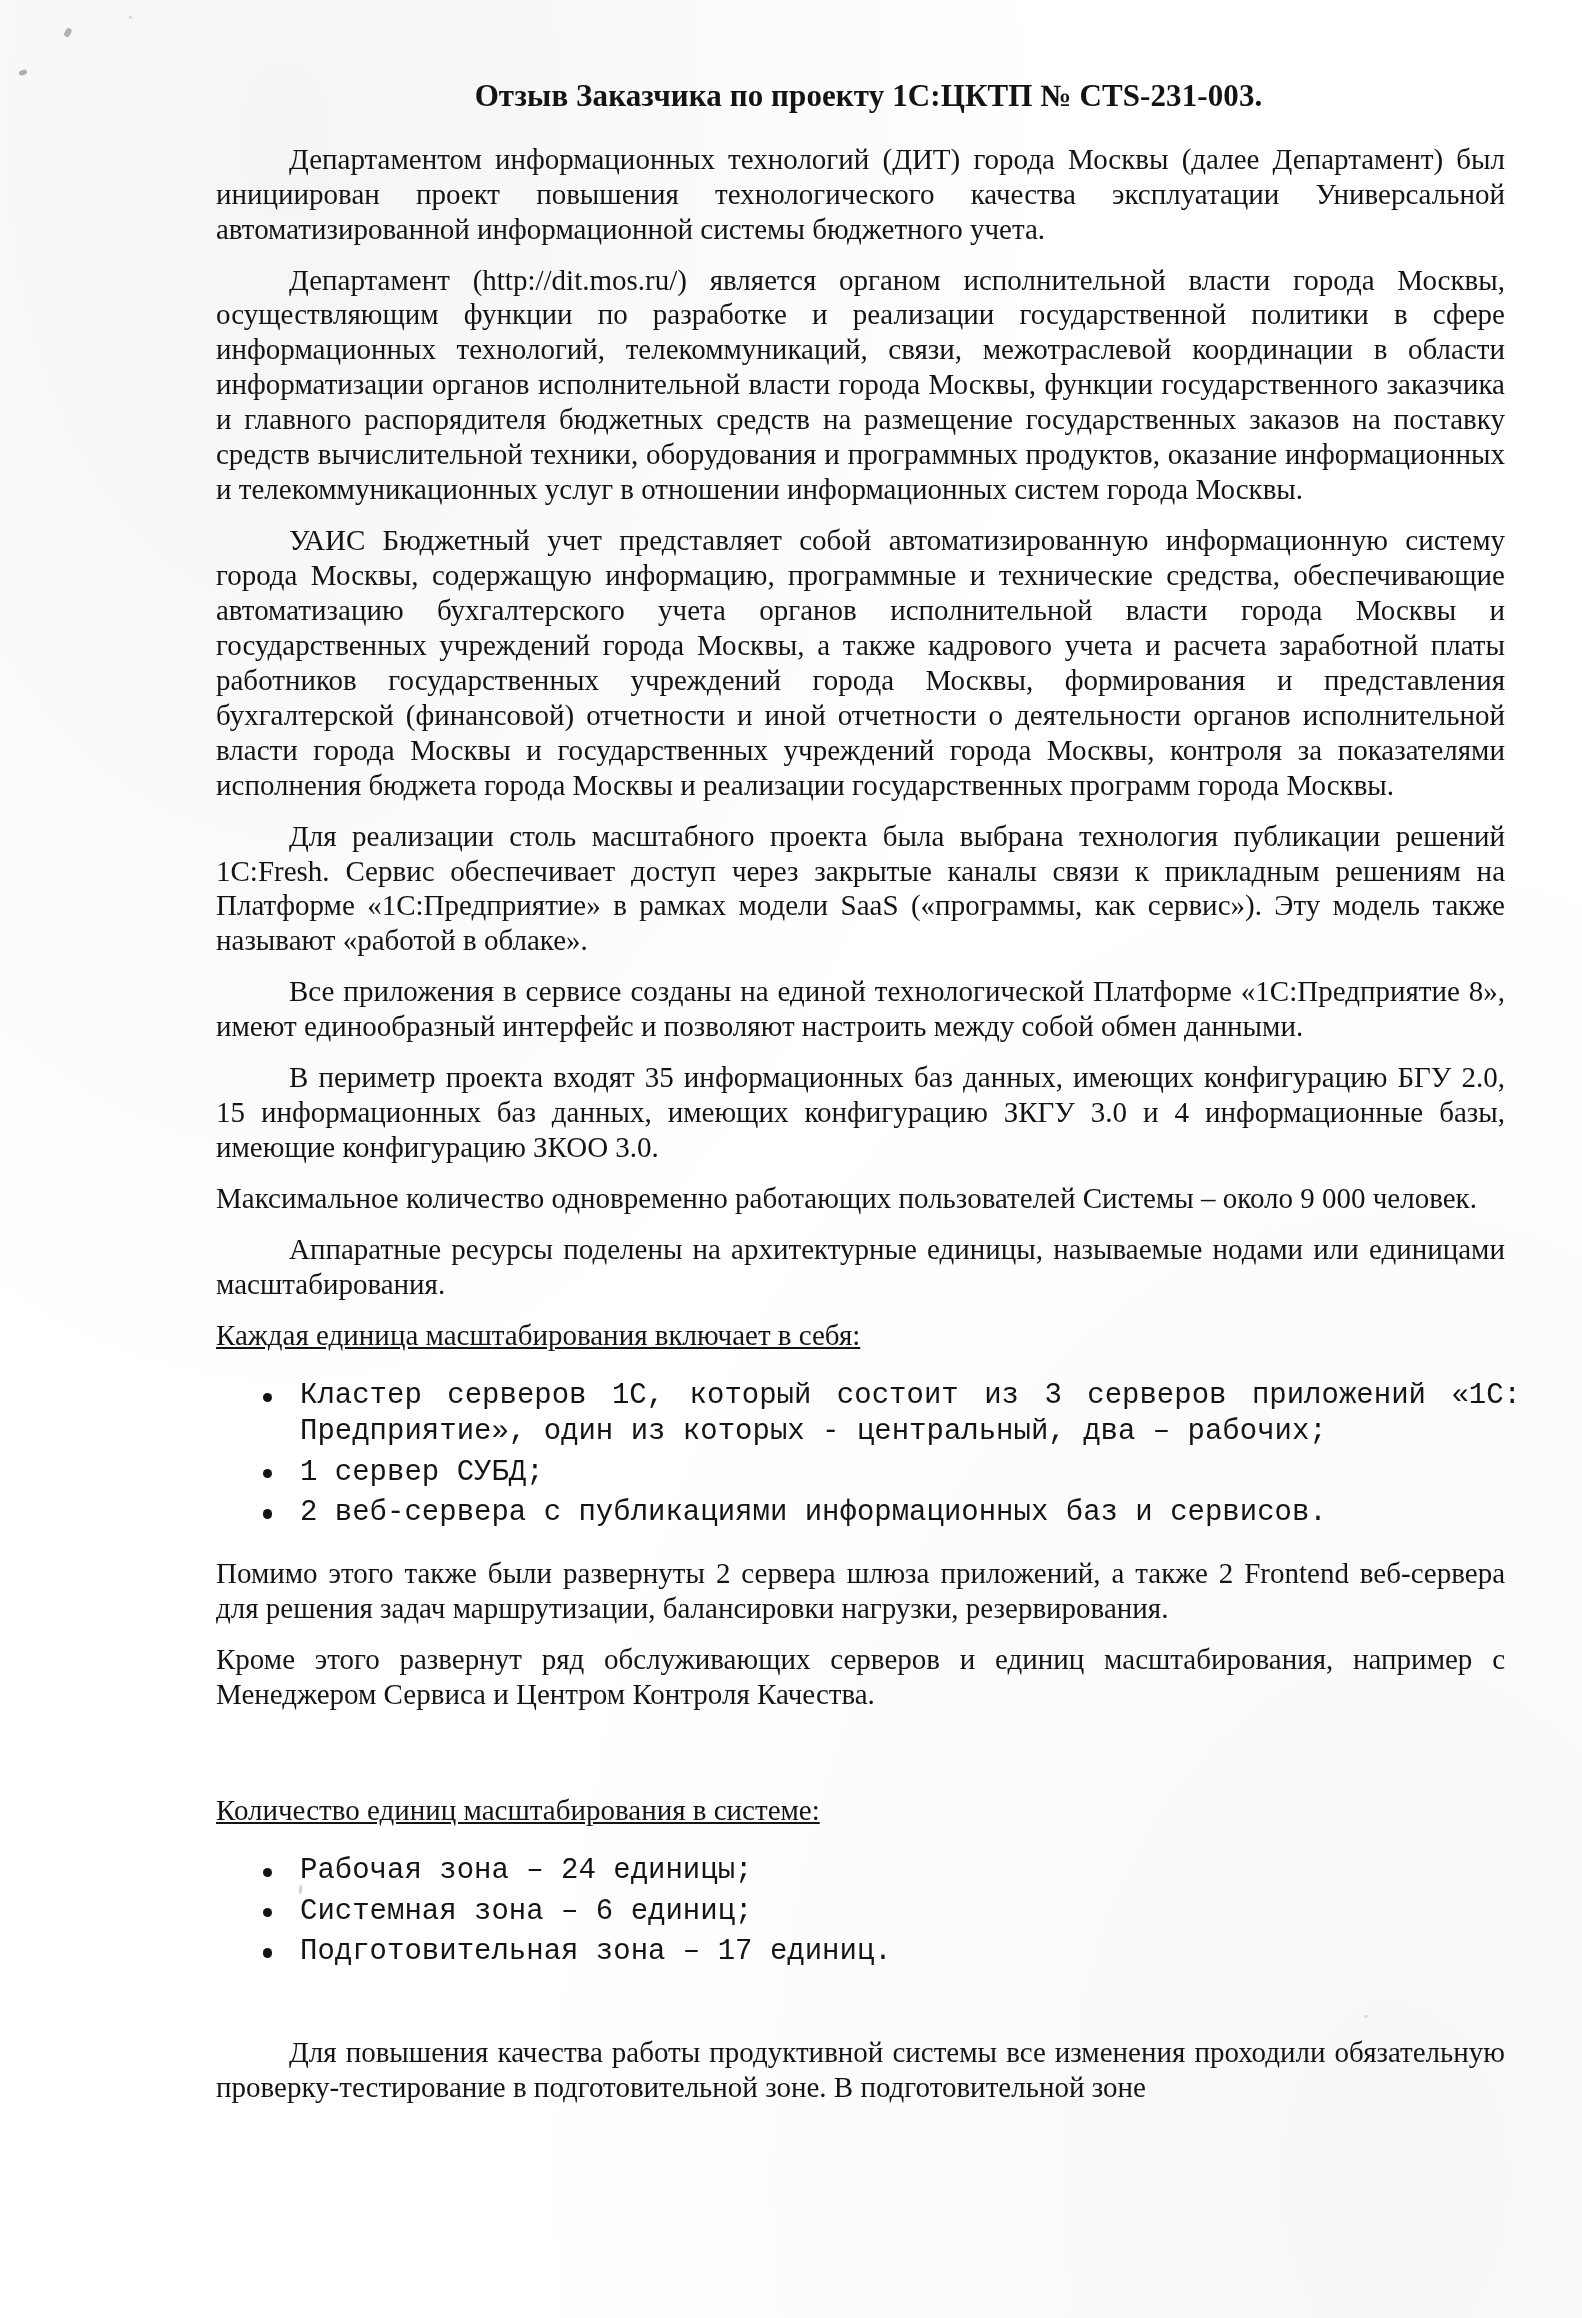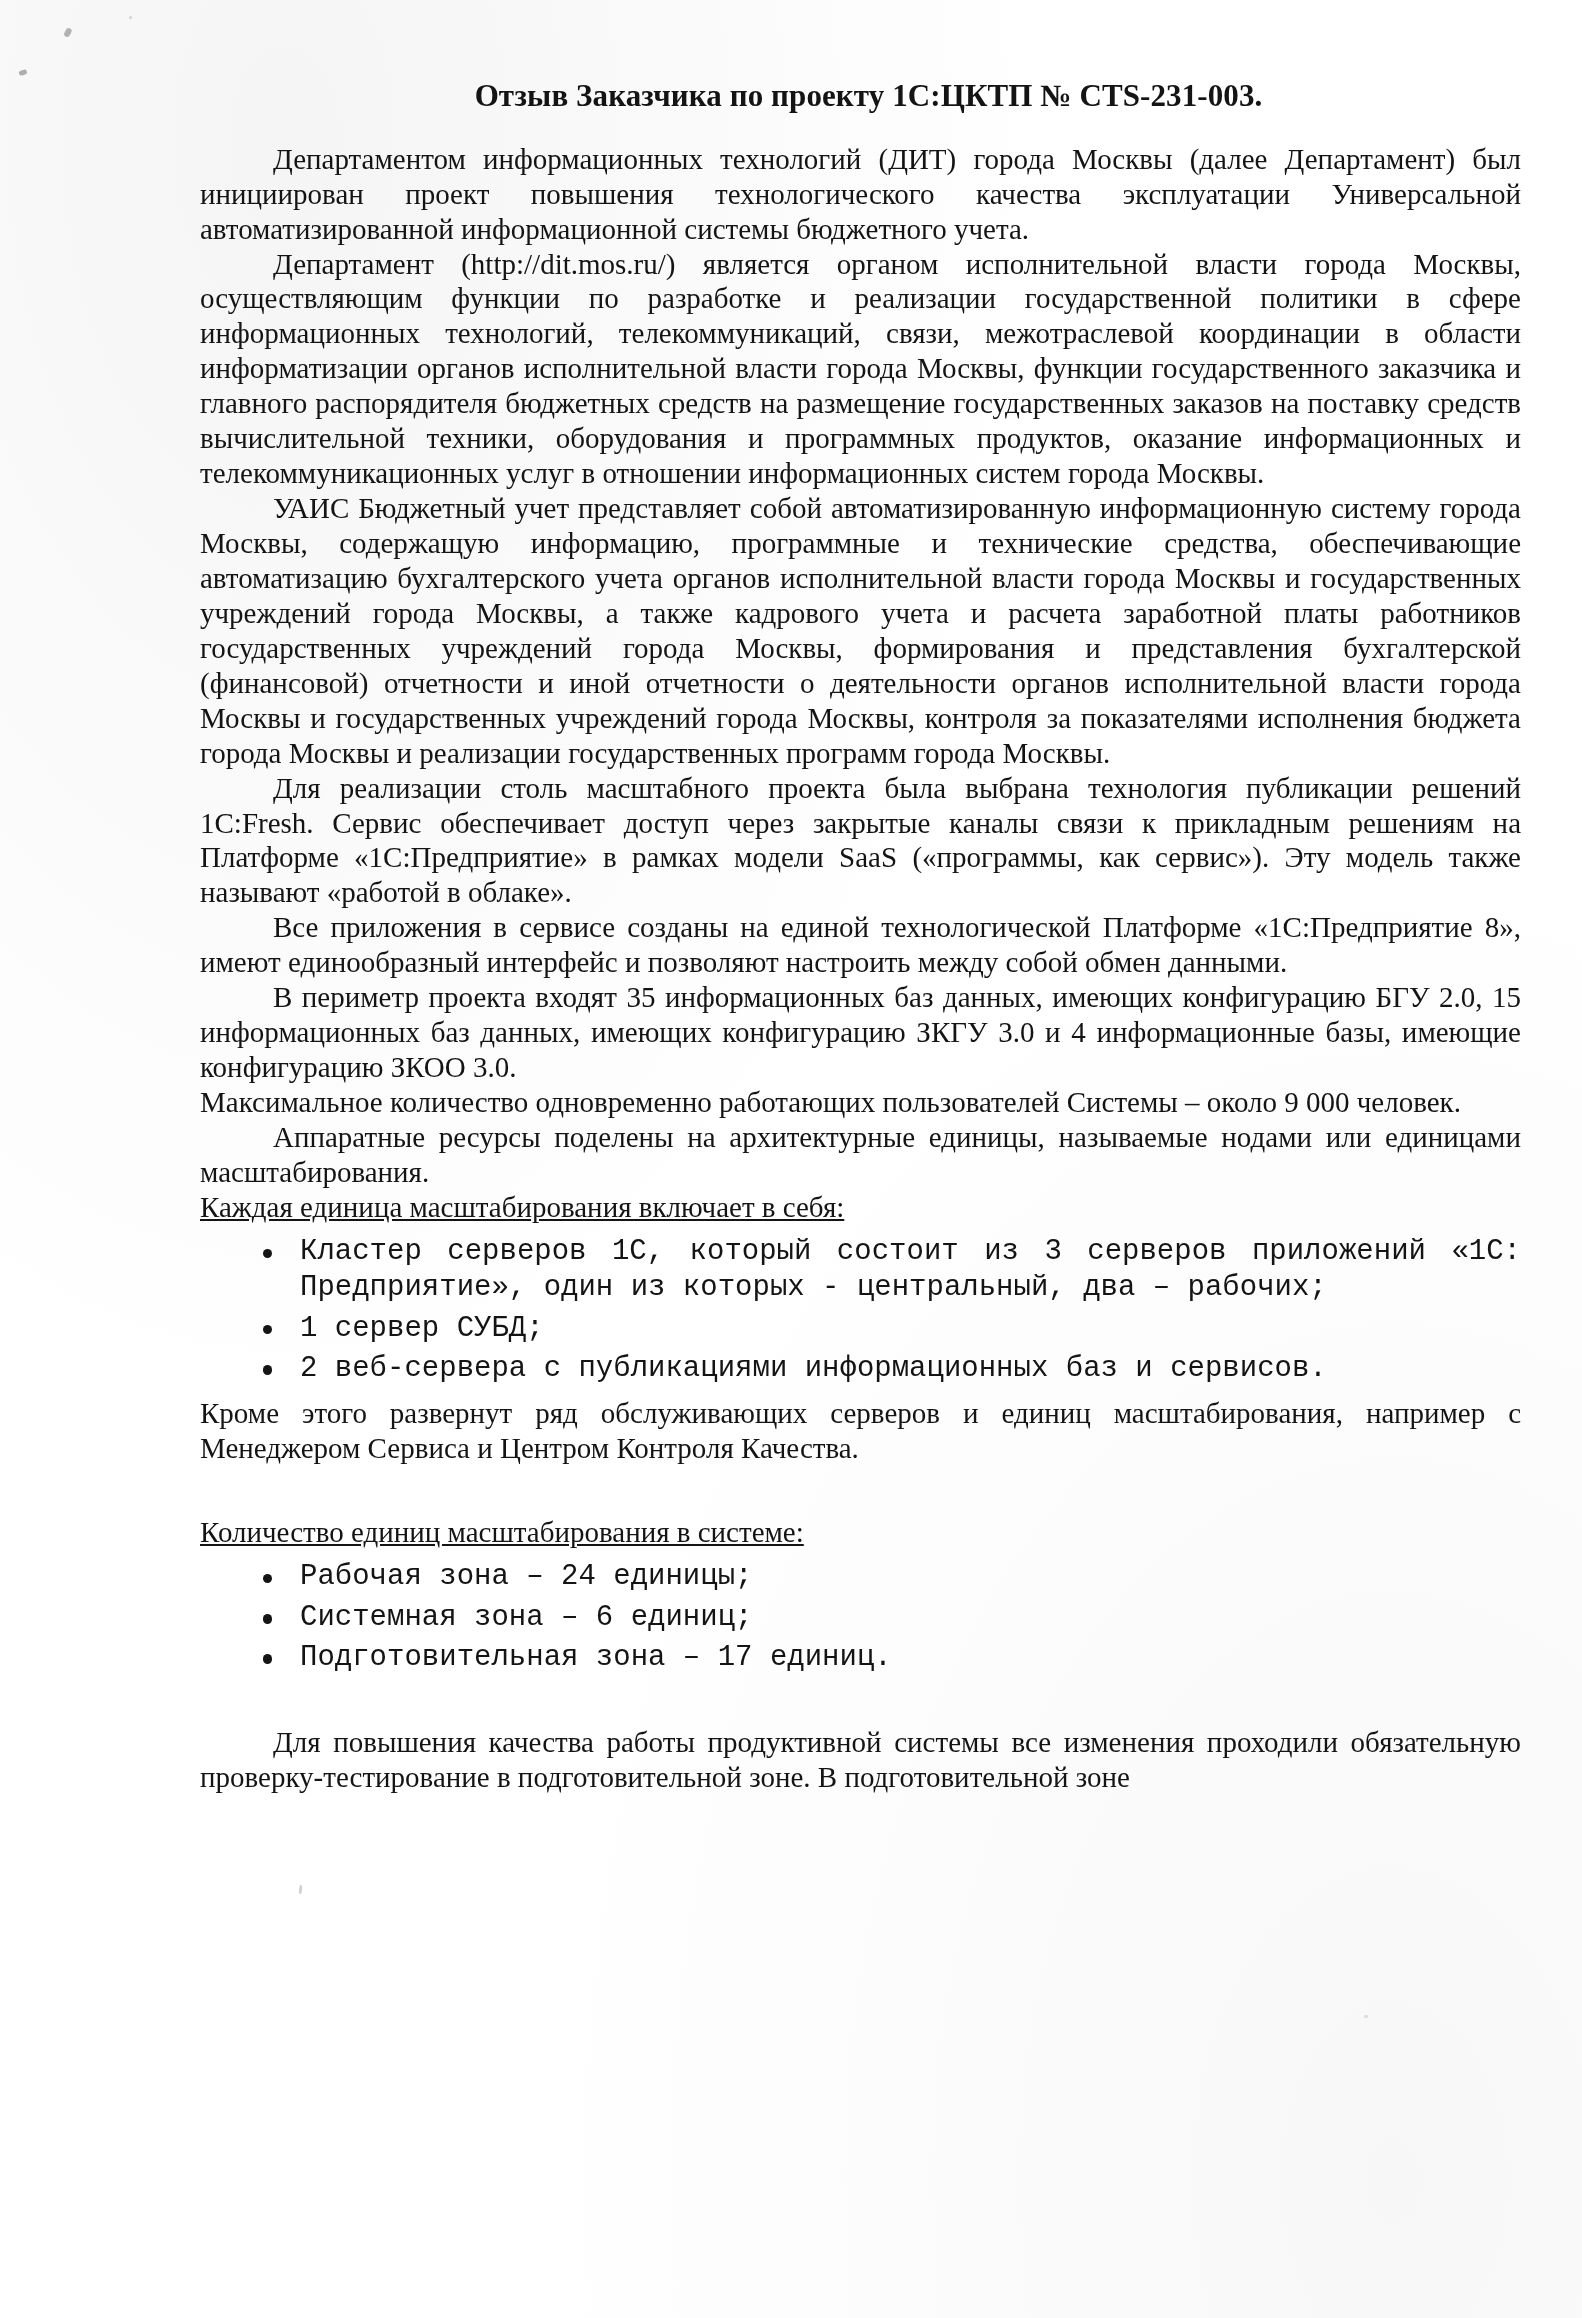--- a/index.html
+++ b/index.html
@@ -67,21 +67,21 @@
     line-height: 1.12;
     margin: 0 0 28px 0;
     padding-left: 16px;
   }
 
   .para {
     font-size: 29px;
     line-height: 1.205;
     text-align: justify;
     text-justify: inter-word;
-    margin: 0;
+    margin: 16px;
     text-indent: 73px;
     hyphens: none;
   }
   .para.flush { text-indent: 0; }
   .para.last-left { text-align: left; text-decoration: underline; }
 
   .gap-sm { height: 9.3px; }
   .gap-lg { height: 49px; }
 
   ul.bullets {
@@ -157,20 +157,21 @@
         <span>1 сервер СУБД;</span>
       </li>
       <li class="no-justify">
         <span class="dot"></span>
         <span>2 веб-сервера с публикациями информационных баз и сервисов.</span>
       </li>
     </ul>
 
     <div class="gap-sm"></div>
 
+    <p class="para flush">Помимо этого  также были развернуты 2 сервера шлюза приложений, а также 2 Frontend веб-сервера для решения задач маршрутизации, балансировки нагрузки, резервирования.</p>
 
     <p class="para flush">Кроме этого развернут ряд обслуживающих серверов и единиц масштабирования, например с Менеджером Сервиса и Центром Контроля Качества.</p>
 
     <div class="gap-lg"></div>
 
     <p class="para flush last-left">Количество единиц масштабирования в системе:</p>
 
     <div class="gap-sm"></div>
 
     <ul class="bullets">

